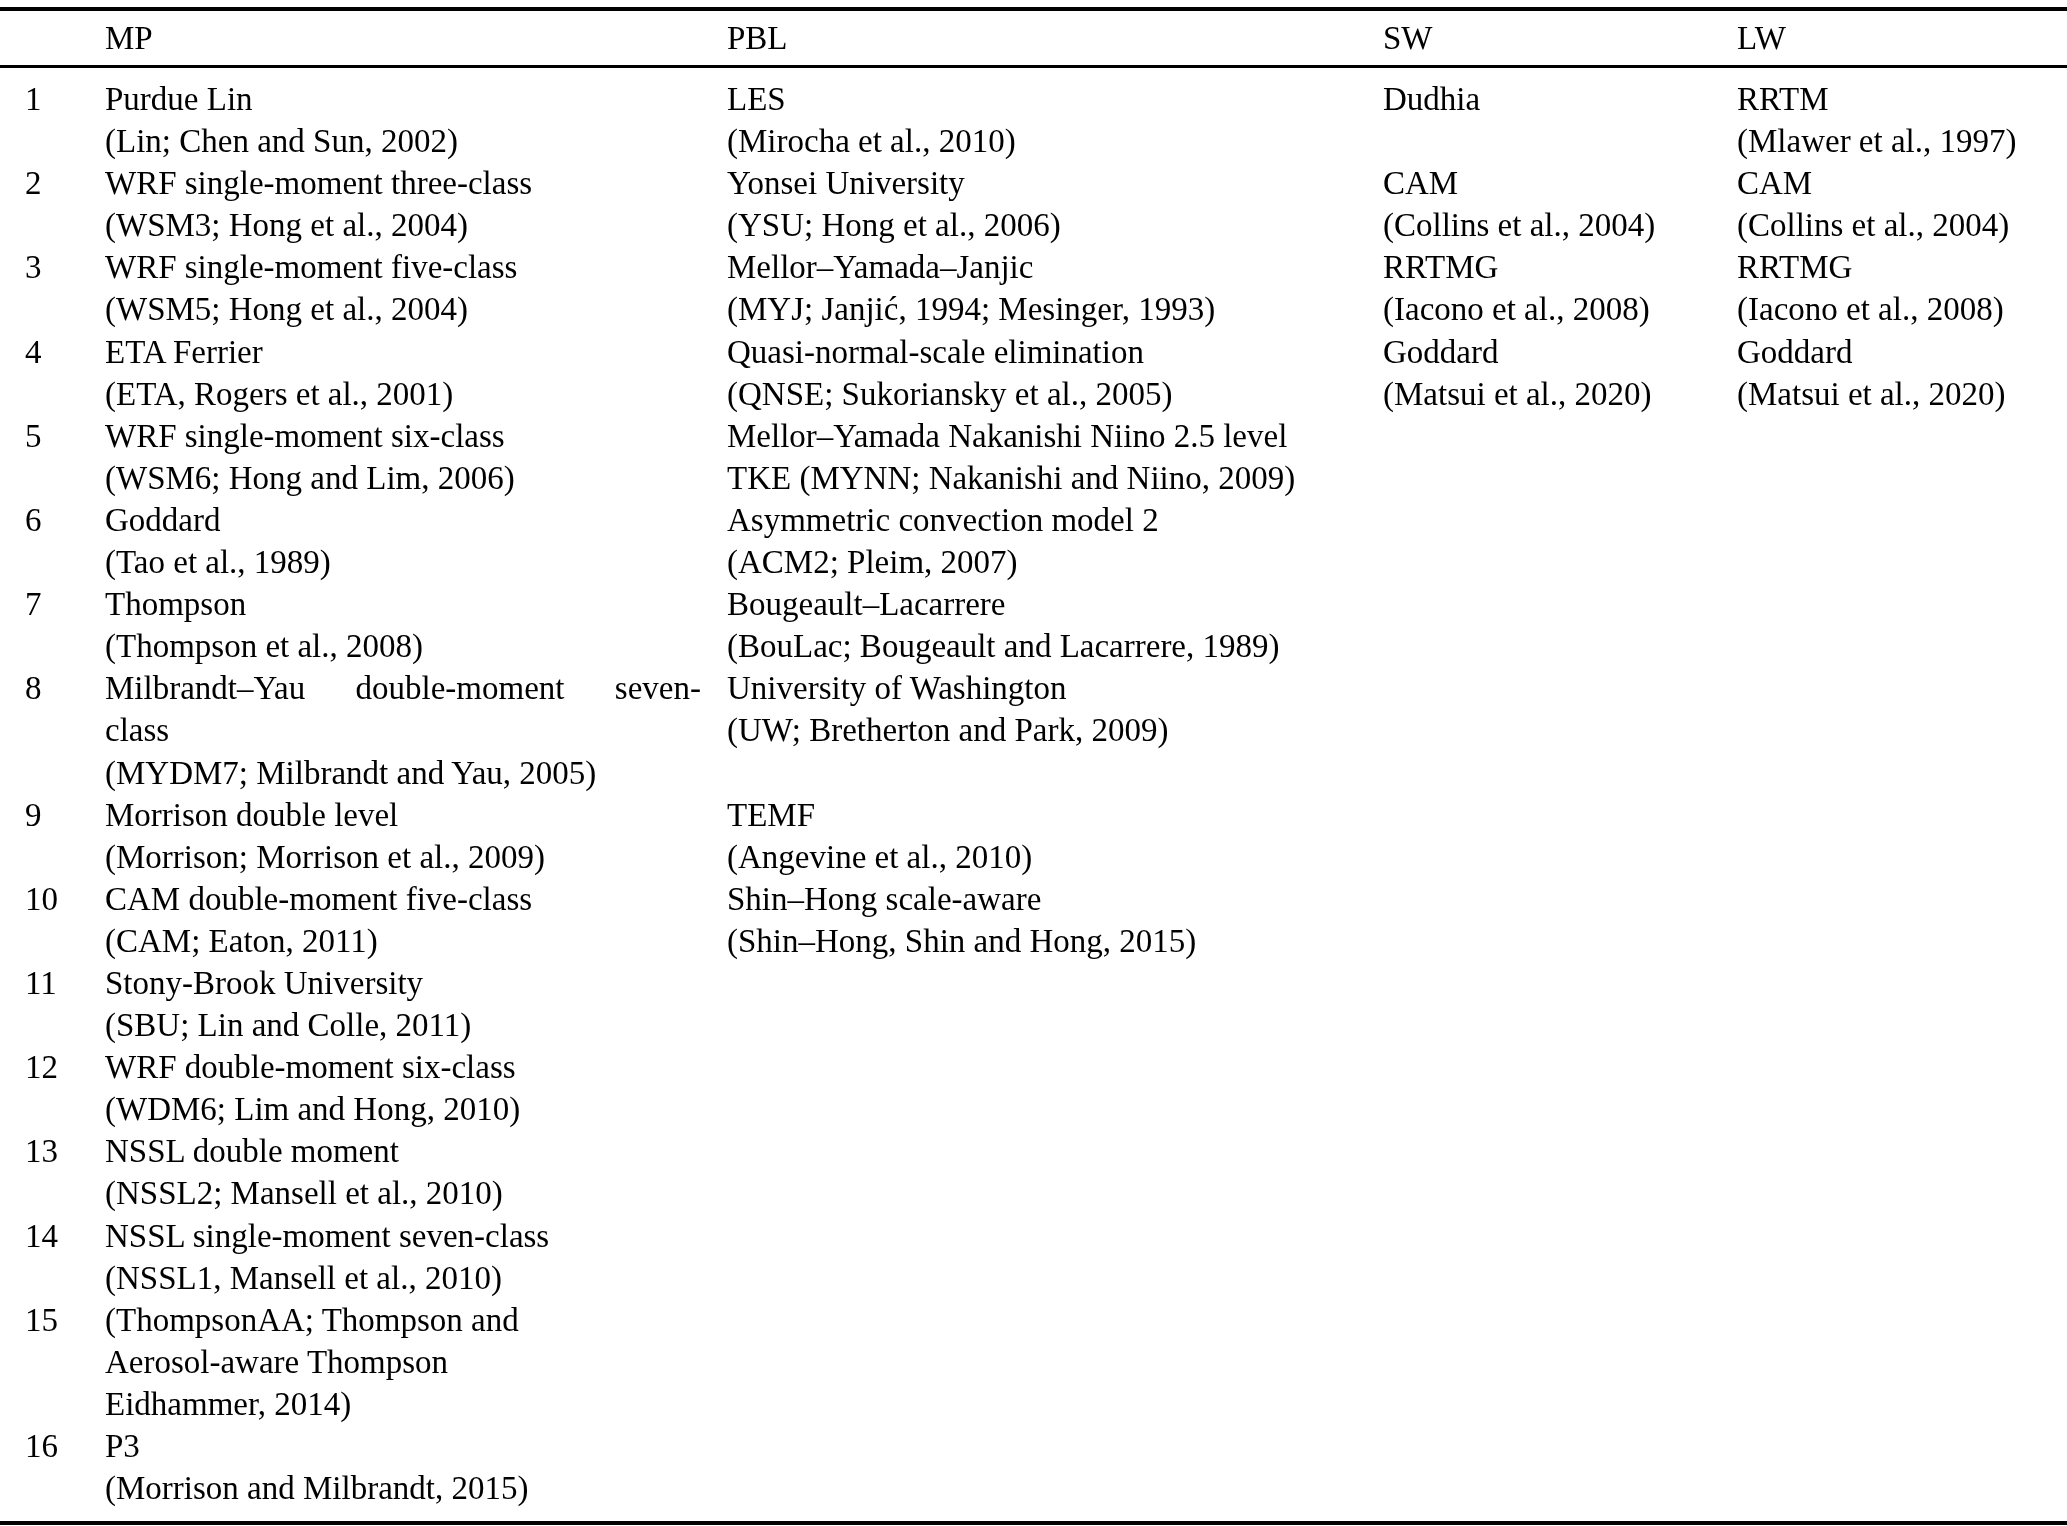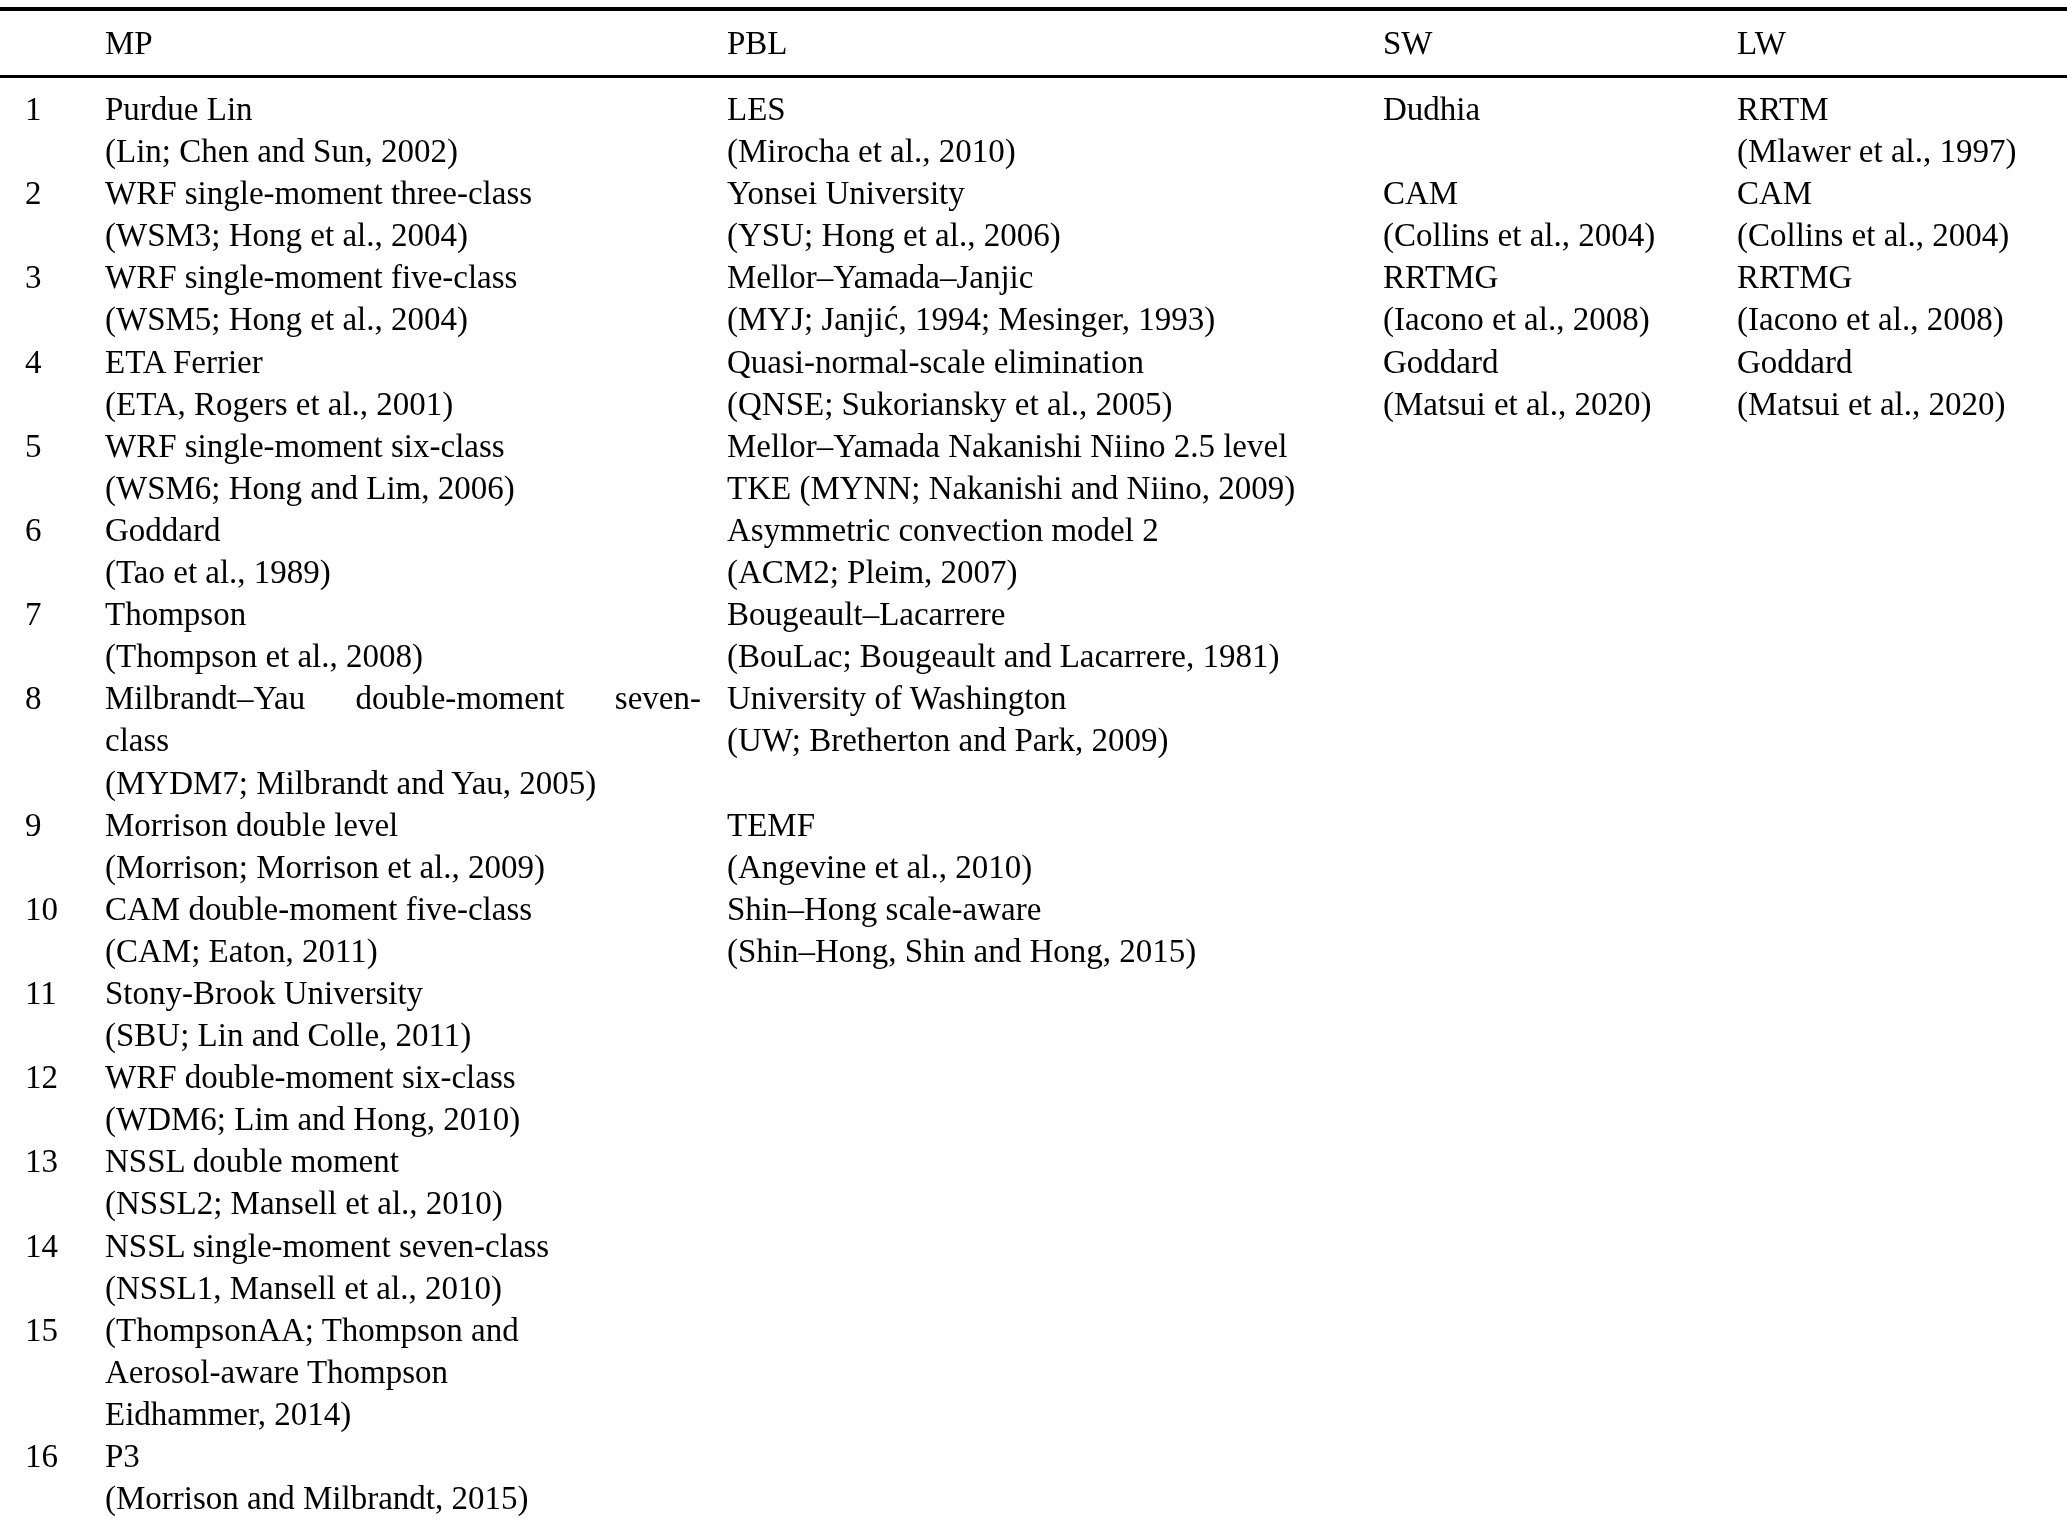--- a/index.html
+++ b/index.html
@@ -13,21 +13,21 @@
     font-size: 33px;
     overflow: hidden;
   }
   .rule { background: #000000; width: 2067px; }
   .rule-top { height: 4px; margin-top: 7px; }
   .rule-mid { height: 3px; }
   .rule-bottom { height: 4px; }
   .header-row {
     display: grid;
     grid-template-columns: 105px 622px 656px 354px 330px;
-    height: 64px;
+    height: 54px;
     align-items: center;
   }
   .table-body {
     display: grid;
     grid-template-columns: 105px 622px 656px 354px 330px;
     padding: 10px 0 12px 0;
   }
   .cell { min-height: 1px; }
   .line {
     line-height: 42.1px;
@@ -162,21 +162,21 @@
       <div class="cell col-lw"></div>
       <div class="cell col-num">
         <div class="line">7</div>
       </div>
       <div class="cell col-mp">
         <div class="line">Thompson</div>
         <div class="line">(Thompson et al., 2008)</div>
       </div>
       <div class="cell col-pbl">
         <div class="line">Bougeault–Lacarrere</div>
-        <div class="line">(BouLac; Bougeault and Lacarrere, 1981)</div>
+        <div class="line">(BouLac; Bougeault and Lacarrere, 1989)</div>
       </div>
       <div class="cell col-sw"></div>
       <div class="cell col-lw"></div>
       <div class="cell col-num">
         <div class="line">8</div>
       </div>
       <div class="cell col-mp">
         <div class="line just">Milbrandt–Yau double-moment seven-</div>
         <div class="line">class</div>
         <div class="line">(MYDM7; Milbrandt and Yau, 2005)</div>

